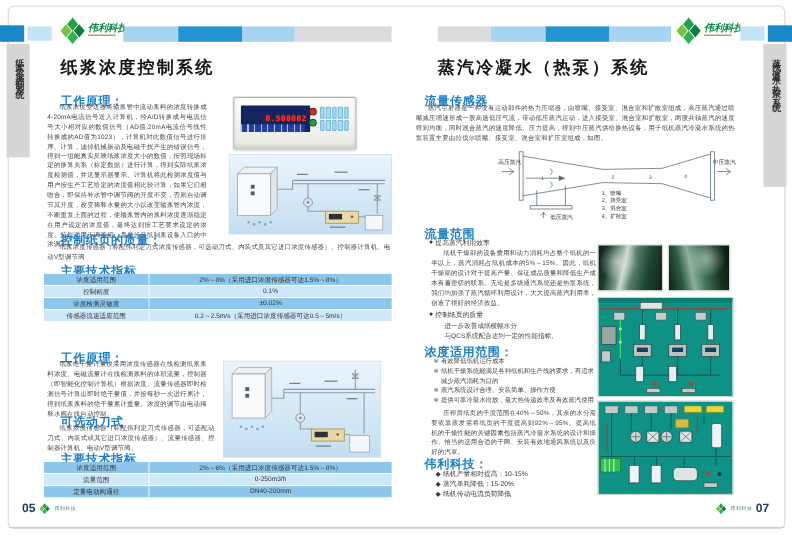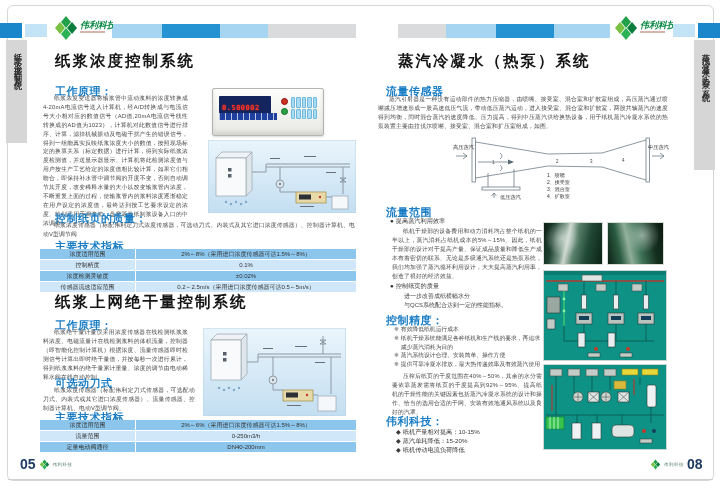--- a/index.html
+++ b/index.html
@@ -14,30 +14,30 @@
   .body-text{position:absolute;font-size:5.8px;line-height:8.9px;color:#474747;text-align:justify;text-indent:11px;letter-spacing:.2px;}
   .plain-line{position:absolute;font-size:6px;color:#474747;white-space:nowrap;}
   .spec-table{position:absolute;}
   .srow{display:flex;height:10px;margin-bottom:1px;}
   .sc{display:flex;align-items:center;justify-content:center;font-size:6px;color:#333;}
   .sc.l{width:95px;border-right:1px solid #fff;}
   .sc.v{flex:1;}
   .rd{background:#8cc6ec;}
   .rl{background:#cfe7f8;}
   .footer{position:absolute;display:flex;align-items:center;gap:3px;}
-  .pageno{font-size:14px;font-weight:bold;color:#1d3a66;}
+  .pageno{font-size:11px;font-weight:bold;color:#1d3a66;}
   .fbrand{font-size:4.5px;color:#55806a;letter-spacing:.5px;}
   .bullet-line{position:absolute;display:flex;font-size:6.2px;color:#3a3a3a;white-space:nowrap;}
   .bullet-line .mk{margin-right:2px;}
   .list{position:absolute;}
   .list .item{display:flex;font-size:5.8px;line-height:8.8px;color:#474747;}
   .list .mk{margin-right:2px;flex:none;}
   .tech .item{font-size:6.2px;line-height:9px;color:#3a3a3a;}
   .instrument{position:absolute;background:linear-gradient(180deg,#fdfdfb,#e9e9e4);border:1px solid #b5b5af;border-radius:2px;box-shadow:inset 0 -3px 4px rgba(0,0,0,.10),0 1px 2px rgba(0,0,0,.15);}
-  .inst-panel{position:absolute;left:6px;top:7px;width:52px;height:14px;background:#13255c;border-radius:1px;display:flex;align-items:center;justify-content:flex-start;padding:12px 3px;box-sizing:border-box;}
+  .inst-panel{position:absolute;left:6px;top:7px;width:63px;height:14px;background:#13255c;border-radius:1px;display:flex;align-items:center;justify-content:flex-end;padding:12px 3px;box-sizing:border-box;}
   .led{font-family:"DejaVu Sans Mono",monospace;font-size:7px;font-weight:bold;color:#ff3524;letter-spacing:.5px;text-shadow:0 0 2px rgba(255,40,30,.8);}
   .inst-strip{position:absolute;left:6px;top:24px;width:58px;height:7px;background:#1e3f9e;background-image:repeating-linear-gradient(90deg,rgba(255,255,255,.7) 0 1px,transparent 1px 6px);}
   .inst-keys{position:absolute;left:78px;top:8px;width:26px;height:22px;display:grid;grid-template-columns:repeat(5,1fr);gap:1px;}
   .inst-keys i{background:#a8dcf2;border:1px solid #6fb7dc;border-radius:1px;}
   .inst-btns{position:absolute;left:68px;top:9px;display:flex;flex-direction:column;gap:3px;}
   .btn-r{width:5px;height:5px;border-radius:50%;background:#d03024;border:1px solid #87150e;}
   .btn-g{width:5px;height:5px;border-radius:50%;background:#2aa243;border:1px solid #0d6b24;}
   .photo{position:absolute;border:1px solid #d8ddd8;box-sizing:border-box;}
   .photo1{background:radial-gradient(circle at 32% 38%,rgba(225,233,228,.65),transparent 38%),linear-gradient(102deg,#101f16 0%,#1c4030 18%,#7d9a8a 34%,#cdd8d0 41%,#58806a 54%,#1f4834 74%,#0d2217 100%);}
   .photo2{background:radial-gradient(circle at 62% 30%,rgba(210,224,214,.6),transparent 40%),linear-gradient(78deg,#0d2015 0%,#2b5c41 22%,#8fae99 38%,#3e7357 55%,#15301f 78%,#0a1a10 100%);}
@@ -179,21 +179,20 @@
     <div class="srow">
         <div class="sc l rd">浓度检测灵敏度</div>
         <div class="sc v rd">±0.02%</div>
       </div>
     <div class="srow">
         <div class="sc l rl">传感器流速适应范围</div>
         <div class="sc v rl">0.2～2.5m/s（采用进口浓度传感器可达0.5～5m/s）</div>
       </div>
   </div>
 
-  <div class="sec-title" style="left:55px;top:292px">纸浆上网绝干量控制系统</div>
   <div class="hblue" style="left:55px;top:318px">工作原理：</div>
   <div class="body-text" style="left:43px;top:328px;width:145px">纸浆绝干量计量仪采用浓度传感器在线检测纸浆浆料浓度、电磁流量计在线检测浆料的体积流量，控制器（即智能化控制计算机）根据浓度、流量传感器即时检测信号计算出即时绝干量值，并按每秒一次进行累计，得到纸浆浆料的绝干量累计重量。浓度的调节由电动稀释水阀在线自动控制。</div>
   <div class="hblue" style="left:55px;top:376px">可选动刀式</div>
   <div class="body-text" style="left:43px;top:386px;width:152px">纸浆浓度传感器（标配伟利定刀式传感器，可选配动刀式、内装式或其它进口浓度传感器）、流量传感器、控制器计算机、电动V型调节阀。</div>
   <div class="hblue" style="left:55px;top:410px">主要技术指标</div>
 
   <svg class="abs" style="left:203px;top:328px" width="143" height="88" viewBox="0 0 143 88">
     <rect width="143" height="88" fill="url(#dg1)" stroke="#b9d4e6"></rect>
     <polygon points="8,12 14,6 44,6 38,12" fill="#eef2f6" stroke="#97a4ad" stroke-width=".7"></polygon>
     <polygon points="38,12 44,6 44,46 38,52" fill="#dfe6ec" stroke="#97a4ad" stroke-width=".7"></polygon>
@@ -301,21 +300,21 @@
     <span>提高蒸汽利用效率</span>
   </div>
   <div class="body-text" style="left:392px;top:227px;width:150px">纸机干燥部的设备费用和动力消耗均占整个纸机的一半以上，蒸汽消耗占纸机成本的5%～15%。因此，纸机干燥部的设计对于提高产量、保证成品质量和降低生产成本有着密切的联系。无论是多级通汽系统还是热泵系统，我们均加强了蒸汽循环利用设计，大大提高蒸汽利用率，创造了很好的经济效益。</div>
   <div class="bullet-line" style="left:390px;top:282px">
     <span class="mk">●</span>
     <span>控制纸页的质量</span>
   </div>
   <div class="plain-line" style="left:404px;top:292px">进一步改善成纸横幅水分</div>
   <div class="plain-line" style="left:404px;top:301px">与QCS系统配合达到一定的性能指标。</div>
 
-  <div class="hblue" style="left:386px;top:313px">控制精度：</div>
+  <div class="hblue" style="left:386px;top:313px">浓度适用范围：</div>
   <div class="list" style="left:394px;top:325px;width:150px">
     <div class="item">
         <span class="mk">※</span>
         <span>有效降低纸机运行成本</span>
       </div>
     <div class="item">
         <span class="mk">※</span>
         <span>纸机干燥系统能满足各种纸机和生产线的要求，再追求减少蒸汽消耗为目的</span>
       </div>
     <div class="item">
@@ -423,17 +422,17 @@
   </svg>
 
   <div class="footer" style="left:650px;top:456px">
     <svg width="11" height="11" viewBox="0 0 26 26">
       <polygon points="13,1 18,7 13,13 8,7" fill="#21a249"></polygon>
         <polygon points="19,7 24,13 19,19 14,13" fill="#0b7e3e"></polygon>
       <polygon points="13,13 18,19 13,25 8,19" fill="#2cb356"></polygon>
         <polygon points="7,7 12,13 7,19 2,13" fill="#79c143"></polygon>
     </svg>
     <span class="fbrand">伟利科技</span>
-    <span class="pageno">08</span>
+    <span class="pageno">07</span>
   </div>
 
   <div class="abs" style="left:8px;right:7px;top:479px;border-top:1px solid #cfcfcf"></div>
 </div>
 
 </body></html>

